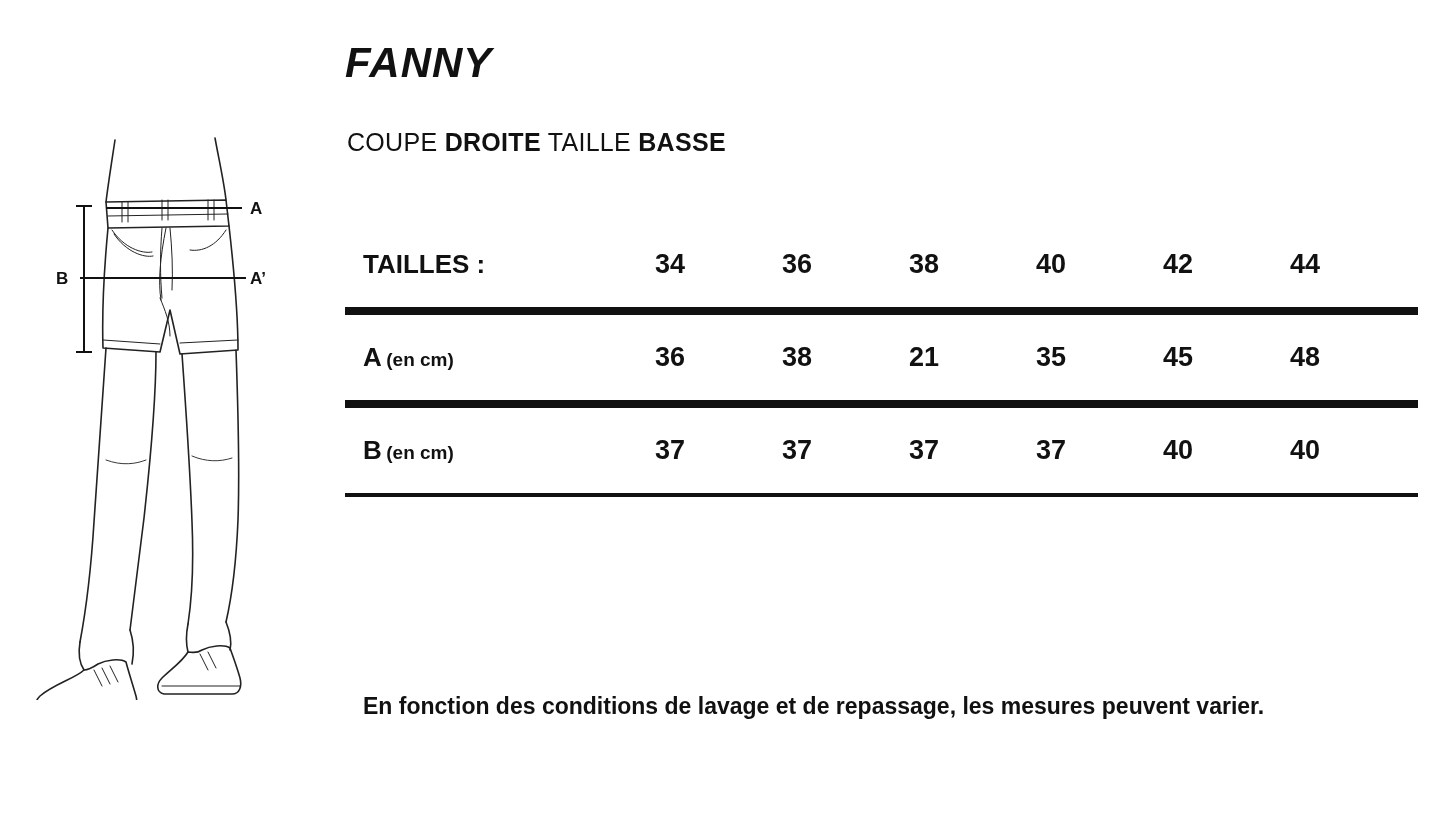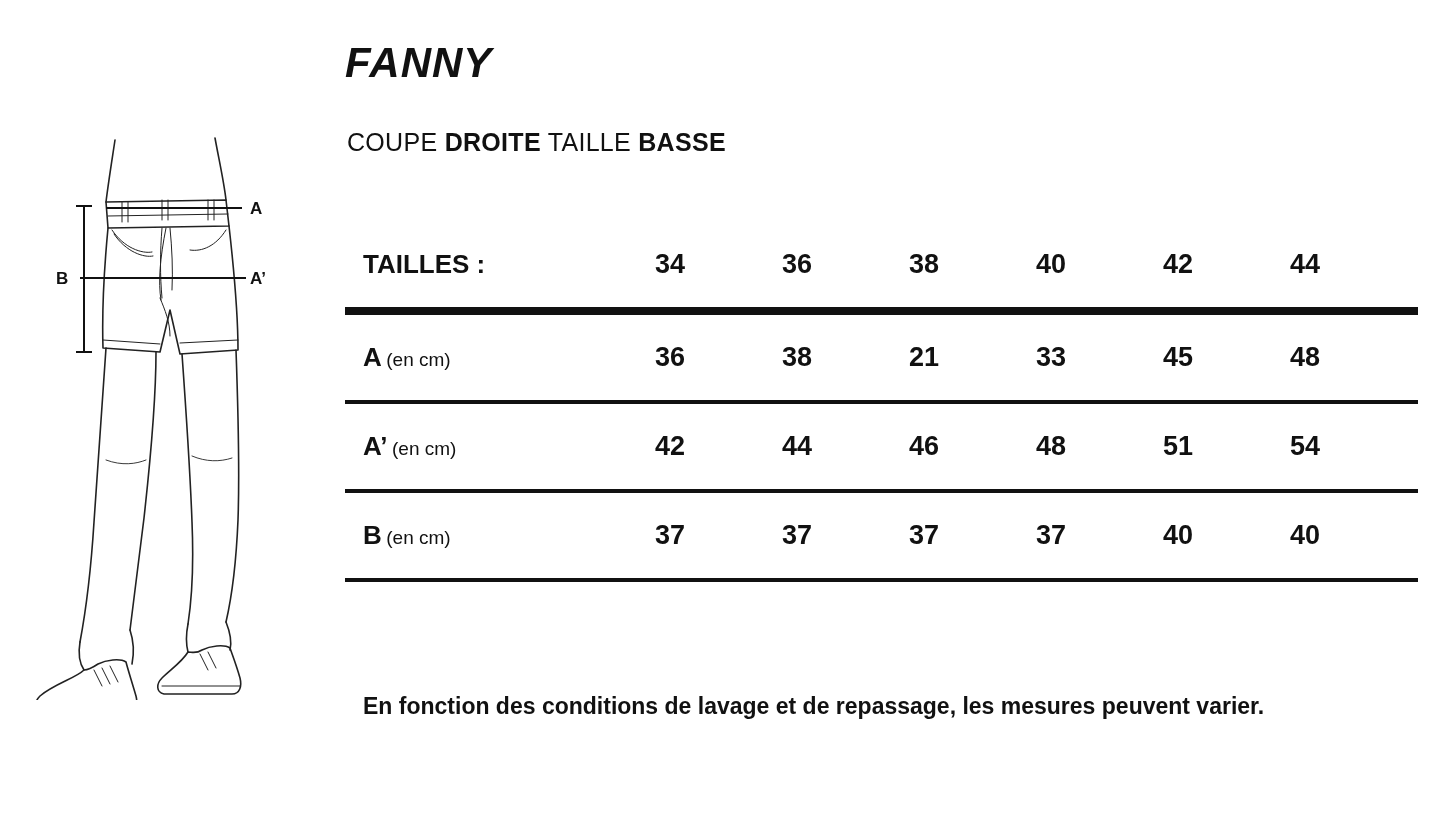--- a/index.html
+++ b/index.html
@@ -94,21 +94,21 @@
   .lbl-main {
     font-size: 26px;
     font-weight: bold;
   }
   .lbl-small {
     font-size: 19px;
     font-weight: bold;
   }
   .lbl-unit {
     font-size: 19px;
-    font-weight: normal;
+    font-weight: bold;
   }
 
   .val-big {
     font-size: 27px;
     font-weight: bold;
   }
   .val-small {
     font-size: 19px;
     font-weight: normal;
   }
@@ -247,40 +247,30 @@
               <div class="rule"></div>
             </td>
         </tr>
 
         <tr>
           <td class="label-cell"><span class="lbl-main">A</span>
             <span class="lbl-unit">(en cm)</span></td>
           <td><span class="val-big">36</span></td>
           <td><span class="val-big">38</span></td>
           <td><span class="val-big">21</span></td>
-          <td><span class="val-big">33</span></td>
+          <td><span class="val-big">35</span></td>
           <td><span class="val-big">45</span></td>
           <td><span class="val-big">48</span></td>
         </tr>
         <tr class="sep-row">
           <td class="rule-cell" colspan="7">
               <div class="rule"></div>
             </td>
         </tr>
 
-        <tr>
-          <td class="label-cell"><span class="lbl-main">A’</span>
-            <span class="lbl-unit">(en cm)</span></td>
-          <td><span class="val-big">42</span></td>
-          <td><span class="val-big">44</span></td>
-          <td><span class="val-big">46</span></td>
-          <td><span class="val-big">48</span></td>
-          <td><span class="val-big">51</span></td>
-          <td><span class="val-big">54</span></td>
-        </tr>
         <tr class="sep-row">
           <td class="rule-cell" colspan="7">
               <div class="rule"></div>
             </td>
         </tr>
 
         <tr>
           <td class="label-cell"><span class="lbl-main">B</span>
             <span class="lbl-unit">(en cm)</span></td>
           <td><span class="val-big">37</span></td>

